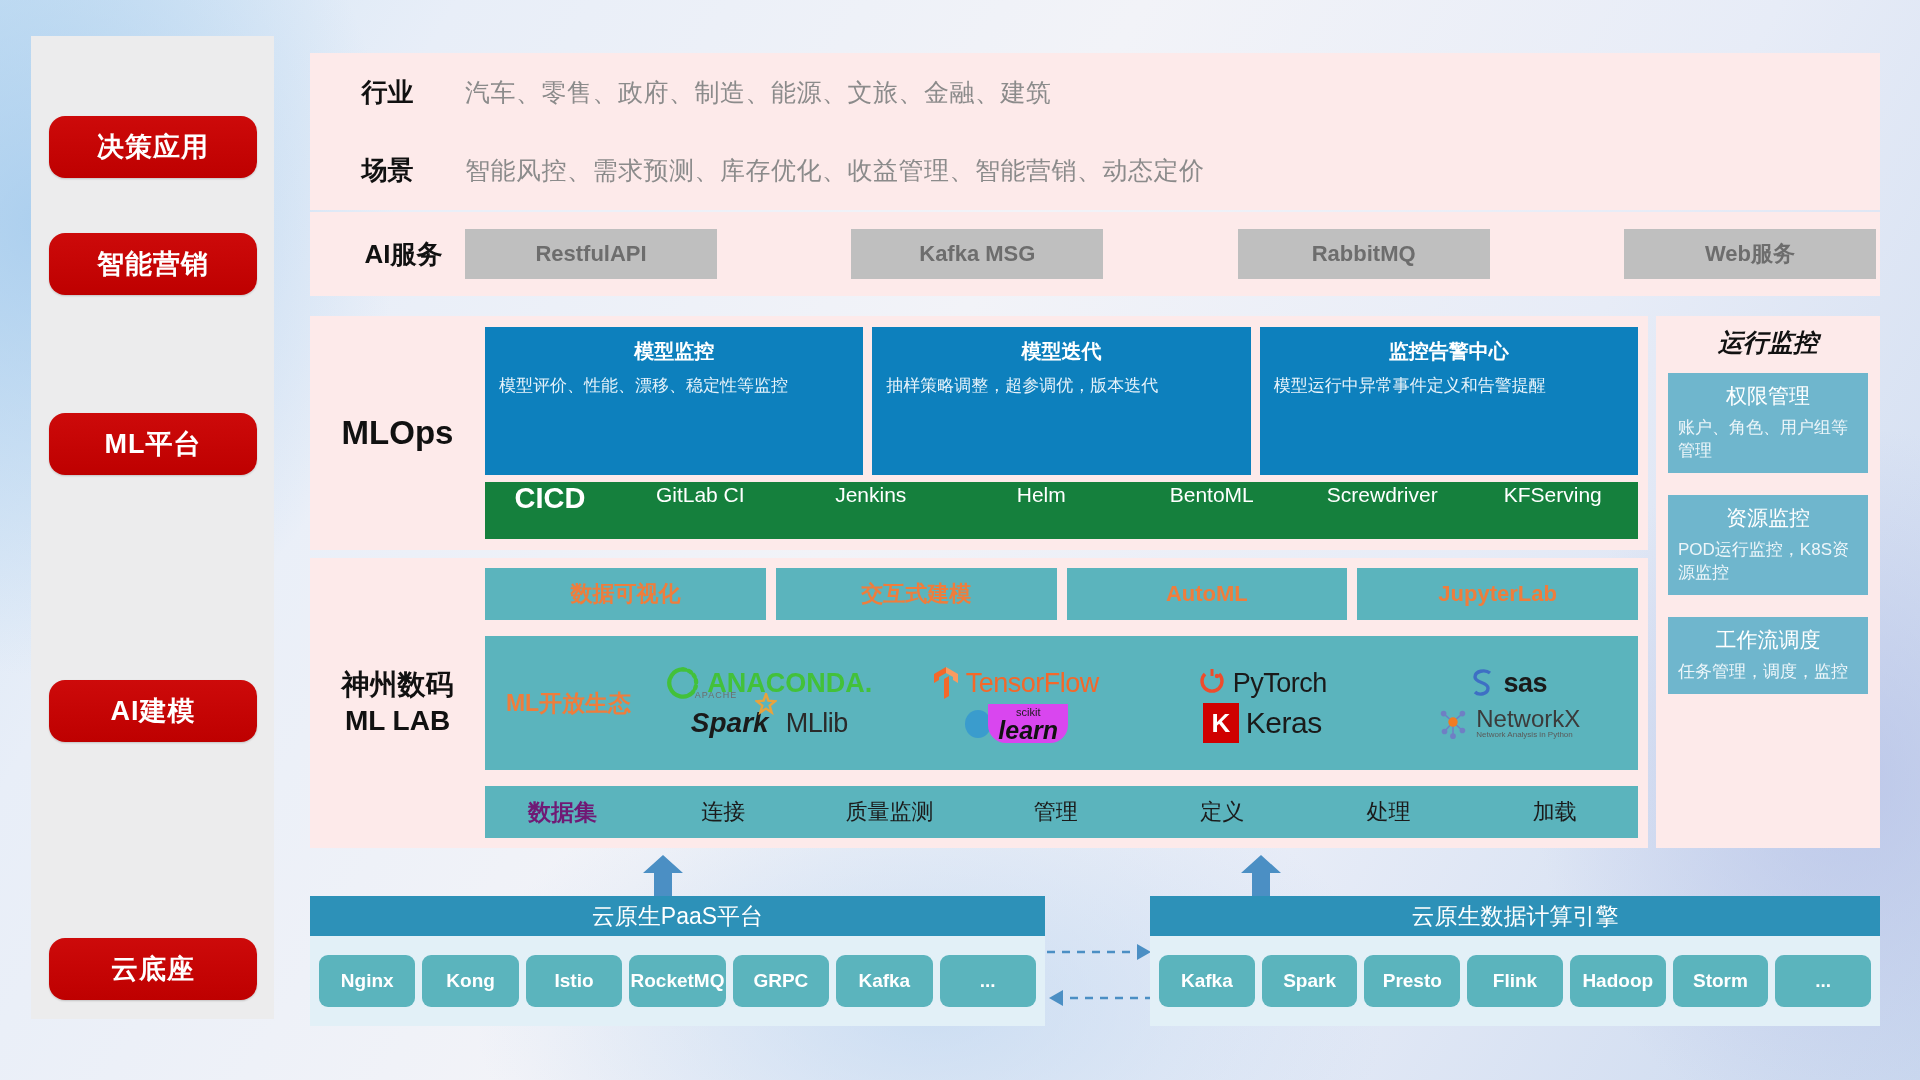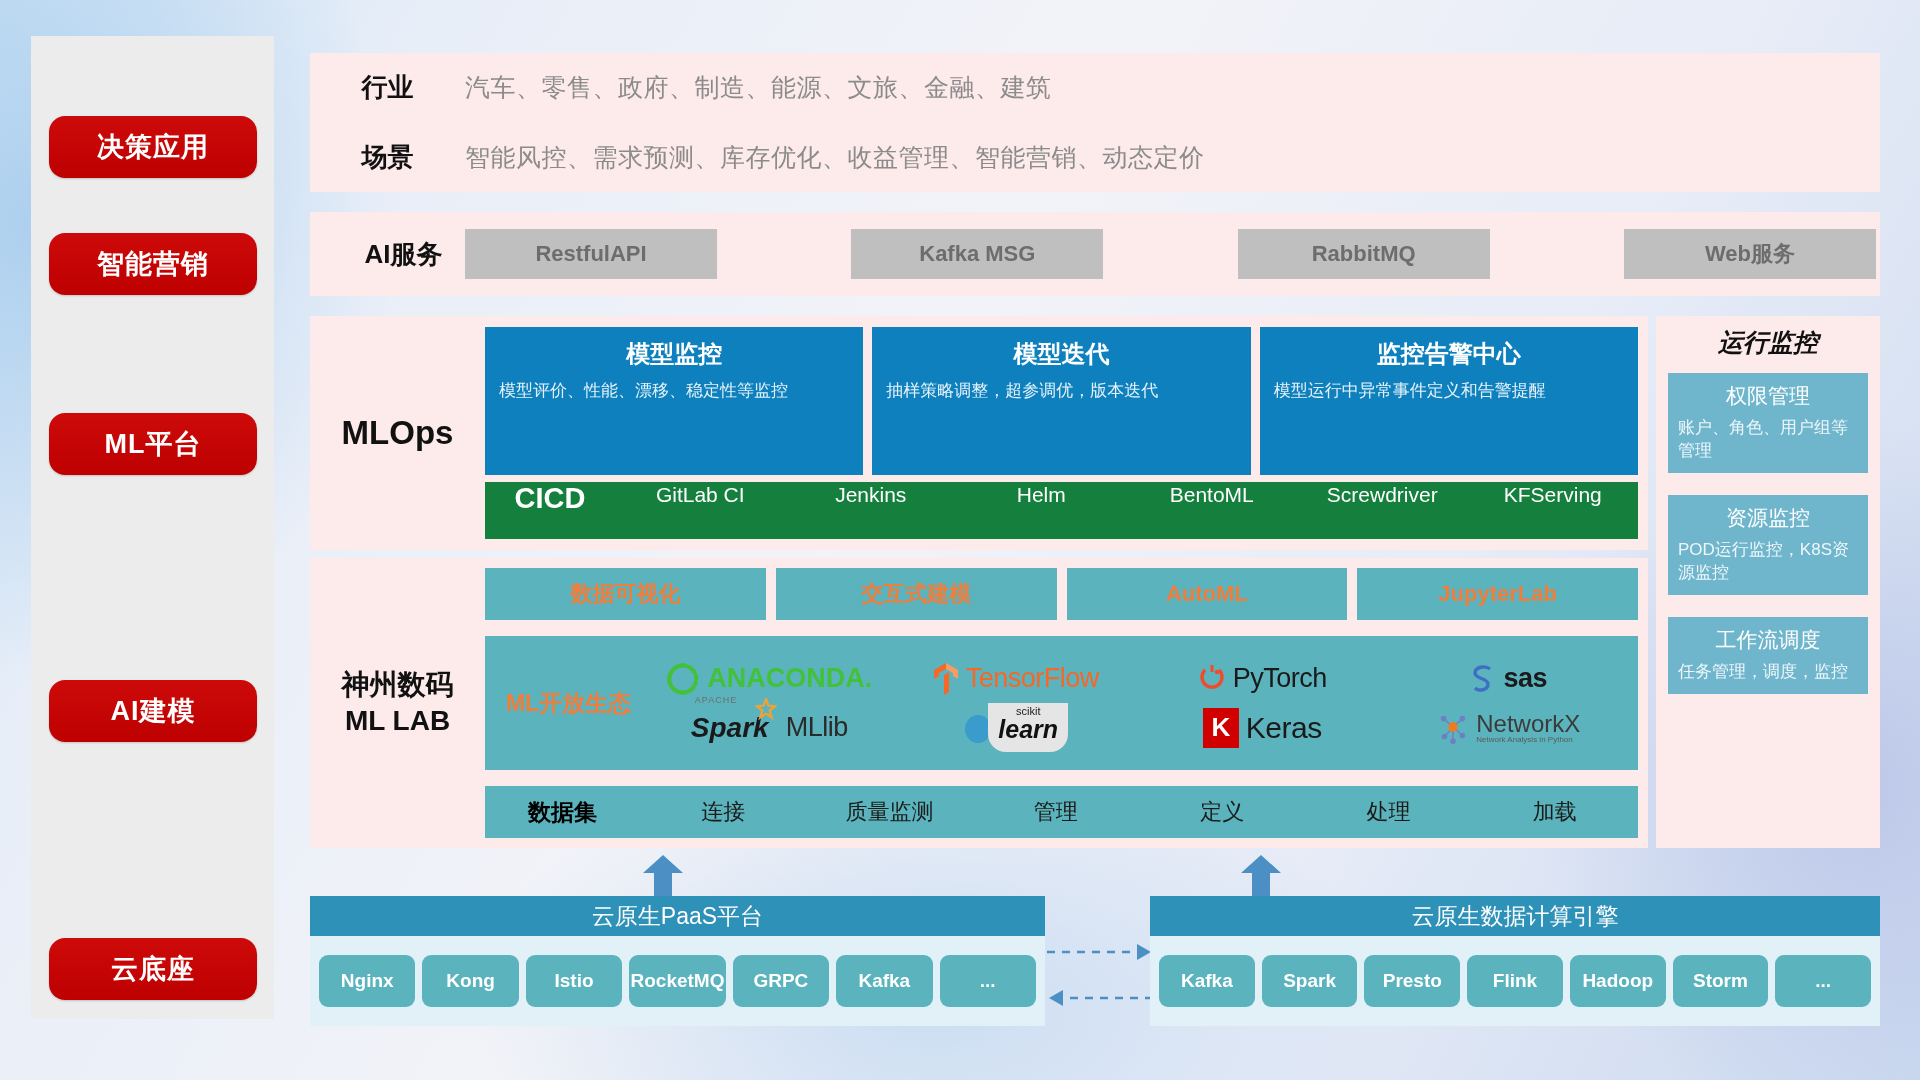--- a/index.html
+++ b/index.html
@@ -47,21 +47,21 @@
     box-shadow: 0 1px 2px rgba(0,0,0,.18);
   }
   .rail-btn.r0 { top: 80px; }
   .rail-btn.r1 { top: 197px; }
   .rail-btn.r2 { top: 377px; }
   .rail-btn.r3 { top: 644px; }
   .rail-btn.r4 { top: 902px; }
 
   
   #panel-decision {
-    position: absolute; left: 310px; top: 53px; width: 1570px; height: 139px;
+    position: absolute; left: 310px; top: 53px; width: 1570px; height: 157px;
     background: #fdeaea;
   }
   .row-2col { display: flex; align-items: center; height: 50%; }
   .rowlabel {
     width: 155px; flex: none; text-align: center;
     font-size: 26px; font-weight: bold; color: #111;
   }
   .rowvals { font-size: 25px; color: #8b8b8b; letter-spacing: .5px; }
 
   #panel-service {
@@ -89,21 +89,21 @@
   .mlops-label {
     width: 175px; flex: none;
     display: flex; align-items: center; justify-content: center;
     font-size: 33px; font-weight: bold; color: #111;
   }
   .mlops-right { flex: 1; padding: 11px 10px 11px 0; display: flex; flex-direction: column; gap: 7px; }
   .mlops-top { display: flex; gap: 9px; height: 148px; }
   .mlops-card {
     flex: 1; background: #0d80bd; color: #fff; padding: 11px 14px 8px;
   }
-  .mlops-card h4 { font-size: 24px; text-align: center; margin-bottom: 10px; font-weight: bold; }
+  .mlops-card h4 { font-size: 20px; text-align: center; margin-bottom: 10px; font-weight: bold; }
   .mlops-card p { font-size: 17px; line-height: 1.35; color: #e6f2fa; }
   .cicd-bar {
     flex: 1; background: #15803d; display: flex; align-items: flex-start; overflow: hidden;
   }
   .cicd-title { width: 130px; flex: none; text-align: center; color: #fff; font-size: 29px; font-weight: bold; }
   .cicd-items { flex: 1; display: flex; }
   .cicd-item {
     flex: 1; color: #fff; font-size: 21px; text-align: center;
     line-height: 1.25; max-height: 26px; overflow: hidden; word-break: break-all;
   }
@@ -128,21 +128,21 @@
   }
   .lab-eco {
     flex: 1; background: #5bb4bd; display: flex; align-items: center; padding: 4px 6px;
   }
   .eco-label { width: 155px; flex: none; color: #ef7d3c; font-size: 23px; font-weight: bold; text-align: center; }
   .eco-logos { flex: 1; display: grid; grid-template-columns: repeat(4,1fr); grid-template-rows: 1fr 1fr; align-items: center; }
   .logo { display: flex; align-items: center; justify-content: center; gap: 7px; height: 100%; }
   .logo-txt { font-size: 27px; font-weight: 400; letter-spacing: -.5px; }
 
   .lab-data { height: 52px; background: #5bb4bd; display: flex; align-items: center; }
-  .data-title { width: 155px; flex: none; color: #000000; font-size: 23px; font-weight: bold; text-align: center; }
+  .data-title { width: 155px; flex: none; color: #701a75; font-size: 23px; font-weight: bold; text-align: center; }
   .data-items { flex: 1; display: flex; }
   .data-item { flex: 1; text-align: center; color: #1b1b1b; font-size: 22px; }
 
   
   #panel-monitor {
     position: absolute; left: 1656px; top: 316px; width: 224px; height: 532px;
     background: #fdeaea;
     padding: 10px 12px;
   }
   .mon-title { text-align: center; font-size: 25px; font-weight: bold; color: #111; margin-bottom: 14px; font-style: italic; }
@@ -308,21 +308,21 @@
                 <path d="M12 1l2.6 7.3L22 9l-6 4.8 2.2 7.4L12 17l-6.2 4.2L8 13.8 2 9l7.4-.7z" fill="none" stroke="#e8a33d" stroke-width="2.6"></path>
               </svg>
             </span>
             <span class="logo-txt" style="color:#2a2a2a;margin-left:10px;">MLlib</span>
           </div>
 
           <div class="logo">
             <svg width="30" height="32" viewBox="0 0 30 32">
               <ellipse cx="15" cy="17" rx="13" ry="14" fill="#3a9ccd"></ellipse>
             </svg>
-            <span style="position:relative;display:inline-block;background:#e5e5e5;border-radius:0 0 18px 18px;padding:3px 10px 10px;margin-left:-12px;">
+            <span style="position:relative;display:inline-block;background:#d946ef;border-radius:0 0 18px 18px;padding:3px 10px 0;margin-left:-12px;">
               <span style="display:block;font-size:11px;color:#1a1a1a;text-align:center;line-height:1;">scikit</span>
               <span style="display:block;font-size:25px;font-weight:bold;font-style:italic;color:#111;line-height:1;">learn</span>
             </span>
           </div>
 
           <div class="logo">
             <span style="background:#d00000;color:#fff;font-size:26px;font-weight:bold;width:36px;height:40px;display:flex;align-items:center;justify-content:center;">K</span>
             <span class="logo-txt" style="color:#1a1a1a;font-size:30px;">Keras</span>
           </div>
 

